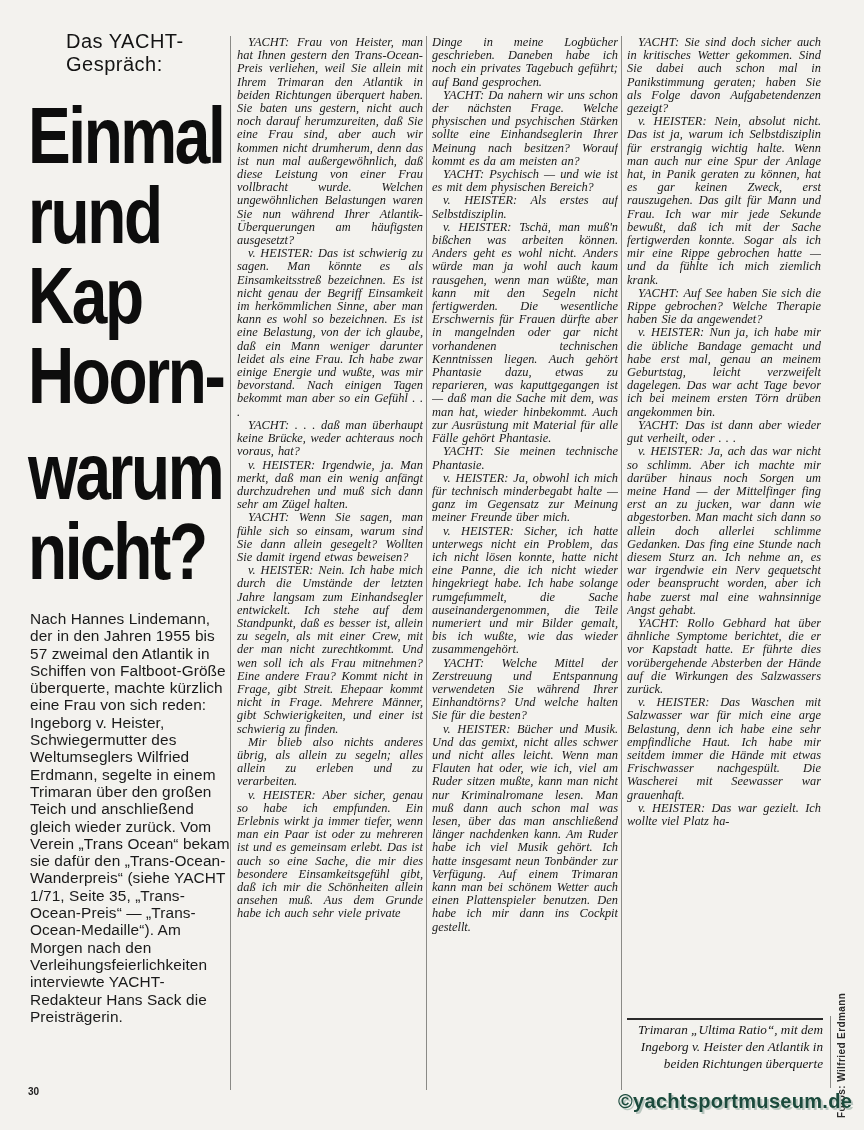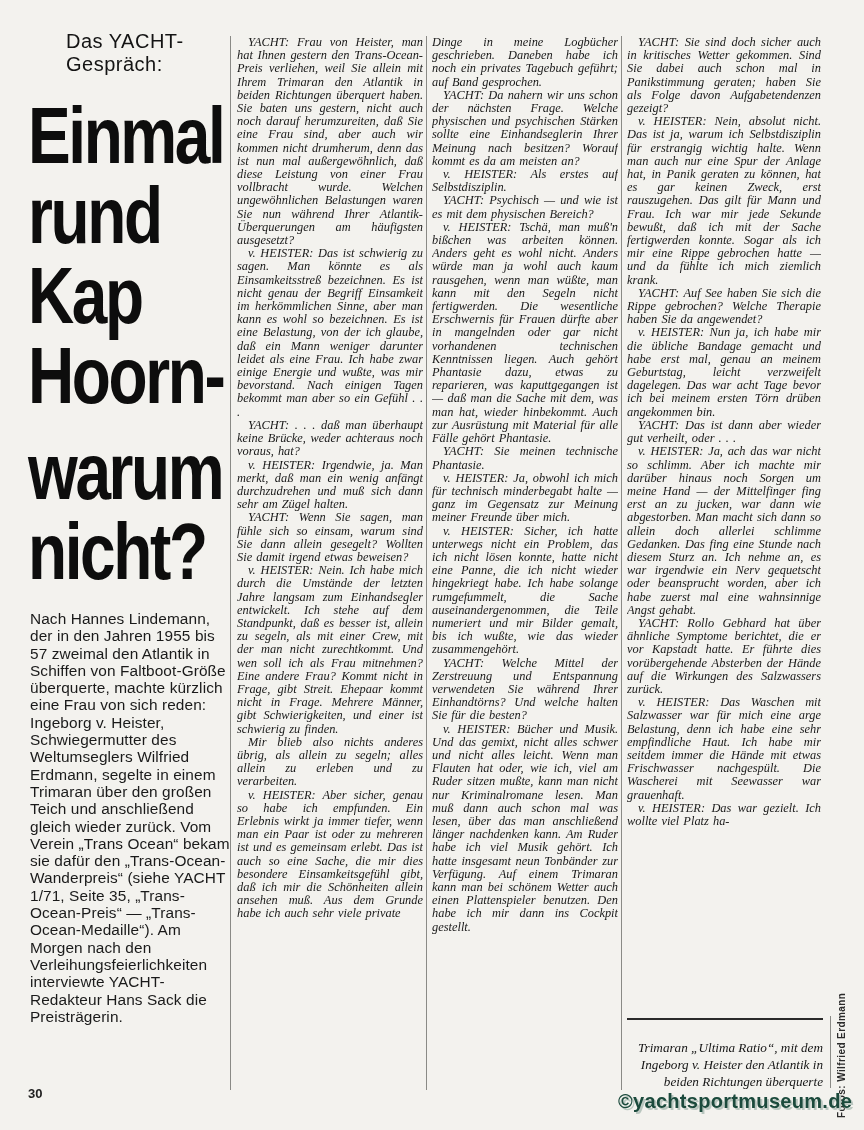--- a/index.html
+++ b/index.html
@@ -10,38 +10,38 @@
   .kicker{position:absolute;left:30px;top:30px;width:210px;
           font-size:20px;letter-spacing:.5px;color:#141414;margin-left:36px;}
   .headline{position:absolute;left:28px;top:96px;width:210px;}
   .hl{font-weight:bold;font-size:80px;line-height:80px;letter-spacing:-3px;
       color:#0d0d0d;transform:scaleX(.8);transform-origin:left center;
       white-space:nowrap;}
   .hl:nth-child(5){margin-top:16px;}
   .intro{position:absolute;left:30px;top:610px;width:204px;
          font-size:15.4px;line-height:17.3px;letter-spacing:.1px;
          color:#1a1a1a;}
-  .page-num{position:absolute;left:28px;top:1086px;font-size:13px;
+  .page-num{position:absolute;left:28px;top:1086px;font-size:10px;
             font-weight:bold;color:#222;}
   
   .col{position:absolute;top:36px;height:1084px;overflow:hidden;
        font-family:"Liberation Serif",serif;font-size:12.4px;
        line-height:13.2px;text-align:justify;color:#191919;}
   .col-2{left:237px;width:186px;}
   .col-3{left:432px;width:186px;}
   .col-4{left:627px;width:194px;height:980px;}
   .para{margin:0;text-indent:11px;word-spacing:1px;font-style:italic;}
   .para.no-indent{text-indent:0;}
   
   .vrule{position:absolute;top:36px;width:1px;height:1054px;background:#8a8a86;}
   .vr-1{left:230px;}.vr-2{left:426px;}.vr-3{left:621px;}
   .vr-4{left:830px;top:1016px;height:72px;}
   
   .caption{position:absolute;left:627px;top:1018px;width:196px;
-           border-top:2px solid #2a2a2a;padding-top:20px;
+           border-top:2px solid #2a2a2a;padding-top:2px;
            font-family:"Liberation Serif",serif;font-style:italic;
            font-size:13.2px;line-height:16.8px;text-align:right;
            color:#161616;}
   
   .credit{position:absolute;left:836px;top:968px;height:150px;
           writing-mode:vertical-rl;transform:rotate(180deg);
           font-size:10px;font-weight:bold;letter-spacing:.4px;color:#2b2b2b;}
   
   .watermark{position:absolute;left:618px;top:1090px;width:240px;
              font-size:20px;font-weight:bold;letter-spacing:.3px;
@@ -78,22 +78,22 @@
       <p class="para">YACHT: . . . daß man überhaupt keine Brücke, weder achteraus noch voraus, hat?</p>
       <p class="para">v. HEISTER: Irgendwie, ja. Man merkt, daß man ein wenig anfängt durchzudrehen und muß sich dann sehr am Zügel halten.</p>
       <p class="para">YACHT: Wenn Sie sagen, man fühle sich so einsam, warum sind Sie dann allein gesegelt? Wollten Sie damit irgend etwas beweisen?</p>
       <p class="para">v. HEISTER: Nein. Ich habe mich durch die Umstände der letzten Jahre langsam zum Einhandsegler entwickelt. Ich stehe auf dem Standpunkt, daß es besser ist, allein zu segeln, als mit einer Crew, mit der man nicht zurechtkommt. Und wen soll ich als Frau mitnehmen? Eine andere Frau? Kommt nicht in Frage, gibt Streit. Ehepaar kommt nicht in Frage. Mehrere Männer, gibt Schwierigkeiten, und einer ist schwierig zu finden.</p>
       <p class="para">Mir blieb also nichts anderes übrig, als allein zu segeln; alles allein zu erleben und zu verarbeiten.</p>
       <p class="para">v. HEISTER: Aber sicher, genau so habe ich empfunden. Ein Erlebnis wirkt ja immer tiefer, wenn man ein Paar ist oder zu mehreren ist und es gemeinsam erlebt. Das ist auch so eine Sache, die mir dies besondere Einsamkeitsgefühl gibt, daß ich mir die Schönheiten allein ansehen muß. Aus dem Grunde habe ich auch sehr viele private</p>
     </div>
   <div class="col col-3">
       <p class="para no-indent">Dinge in meine Logbücher geschrieben. Daneben habe ich noch ein privates Tagebuch geführt; auf Band gesprochen.</p>
       <p class="para">YACHT: Da nahern wir uns schon der nächsten Frage. Welche physischen und psychischen Stärken sollte eine Einhandseglerin Ihrer Meinung nach besitzen? Worauf kommt es da am meisten an?</p>
+      <p class="para">YACHT: Psychisch — und wie ist es mit dem physischen Bereich?</p>
       <p class="para">v. HEISTER: Als erstes auf Selbstdisziplin.</p>
-      <p class="para">YACHT: Psychisch — und wie ist es mit dem physischen Bereich?</p>
       <p class="para">v. HEISTER: Tschä, man muß'n bißchen was arbeiten können. Anders geht es wohl nicht. Anders würde man ja wohl auch kaum rausgehen, wenn man wüßte, man kann mit den Segeln nicht fertigwerden. Die wesentliche Erschwernis für Frauen dürfte aber in mangelnden oder gar nicht vorhandenen technischen Kenntnissen liegen. Auch gehört Phantasie dazu, etwas zu reparieren, was kaputtgegangen ist — daß man die Sache mit dem, was man hat, wieder hinbekommt. Auch zur Ausrüstung mit Material für alle Fälle gehört Phantasie.</p>
       <p class="para">YACHT: Sie meinen technische Phantasie.</p>
       <p class="para">v. HEISTER: Ja, obwohl ich mich für technisch minderbegabt halte — ganz im Gegensatz zur Meinung meiner Freunde über mich.</p>
       <p class="para">v. HEISTER: Sicher, ich hatte unterwegs nicht ein Problem, das ich nicht lösen konnte, hatte nicht eine Panne, die ich nicht wieder hingekriegt habe. Ich habe solange rumgefummelt, die Sache auseinandergenommen, die Teile numeriert und mir Bilder gemalt, bis ich wußte, wie das wieder zusammengehört.</p>
       <p class="para">YACHT: Welche Mittel der Zerstreuung und Entspannung verwendeten Sie während Ihrer Einhandtörns? Und welche halten Sie für die besten?</p>
       <p class="para">v. HEISTER: Bücher und Musik. Und das gemixt, nicht alles schwer und nicht alles leicht. Wenn man Flauten hat oder, wie ich, viel am Ruder sitzen mußte, kann man nicht nur Kriminalromane lesen. Man muß dann auch schon mal was lesen, über das man anschließend länger nachdenken kann. Am Ruder habe ich viel Musik gehört. Ich hatte insgesamt neun Tonbänder zur Verfügung. Auf einem Trimaran kann man bei schönem Wetter auch einen Plattenspieler benutzen. Den habe ich mir dann ins Cockpit gestellt.</p>
     </div>
   <div class="col col-4">
       <p class="para">YACHT: Sie sind doch sicher auch in kritisches Wetter gekommen. Sind Sie dabei auch schon mal in Panikstimmung geraten; haben Sie als Folge davon Aufgabetendenzen gezeigt?</p>
       <p class="para">v. HEISTER: Nein, absolut nicht. Das ist ja, warum ich Selbstdisziplin für erstrangig wichtig halte. Wenn man auch nur eine Spur der Anlage hat, in Panik geraten zu können, hat es gar keinen Zweck, erst rauszugehen. Das gilt für Mann und Frau. Ich war mir jede Sekunde bewußt, daß ich mit der Sache fertigwerden konnte. Sogar als ich mir eine Rippe gebrochen hatte — und da fühlte ich mich ziemlich krank.</p>

